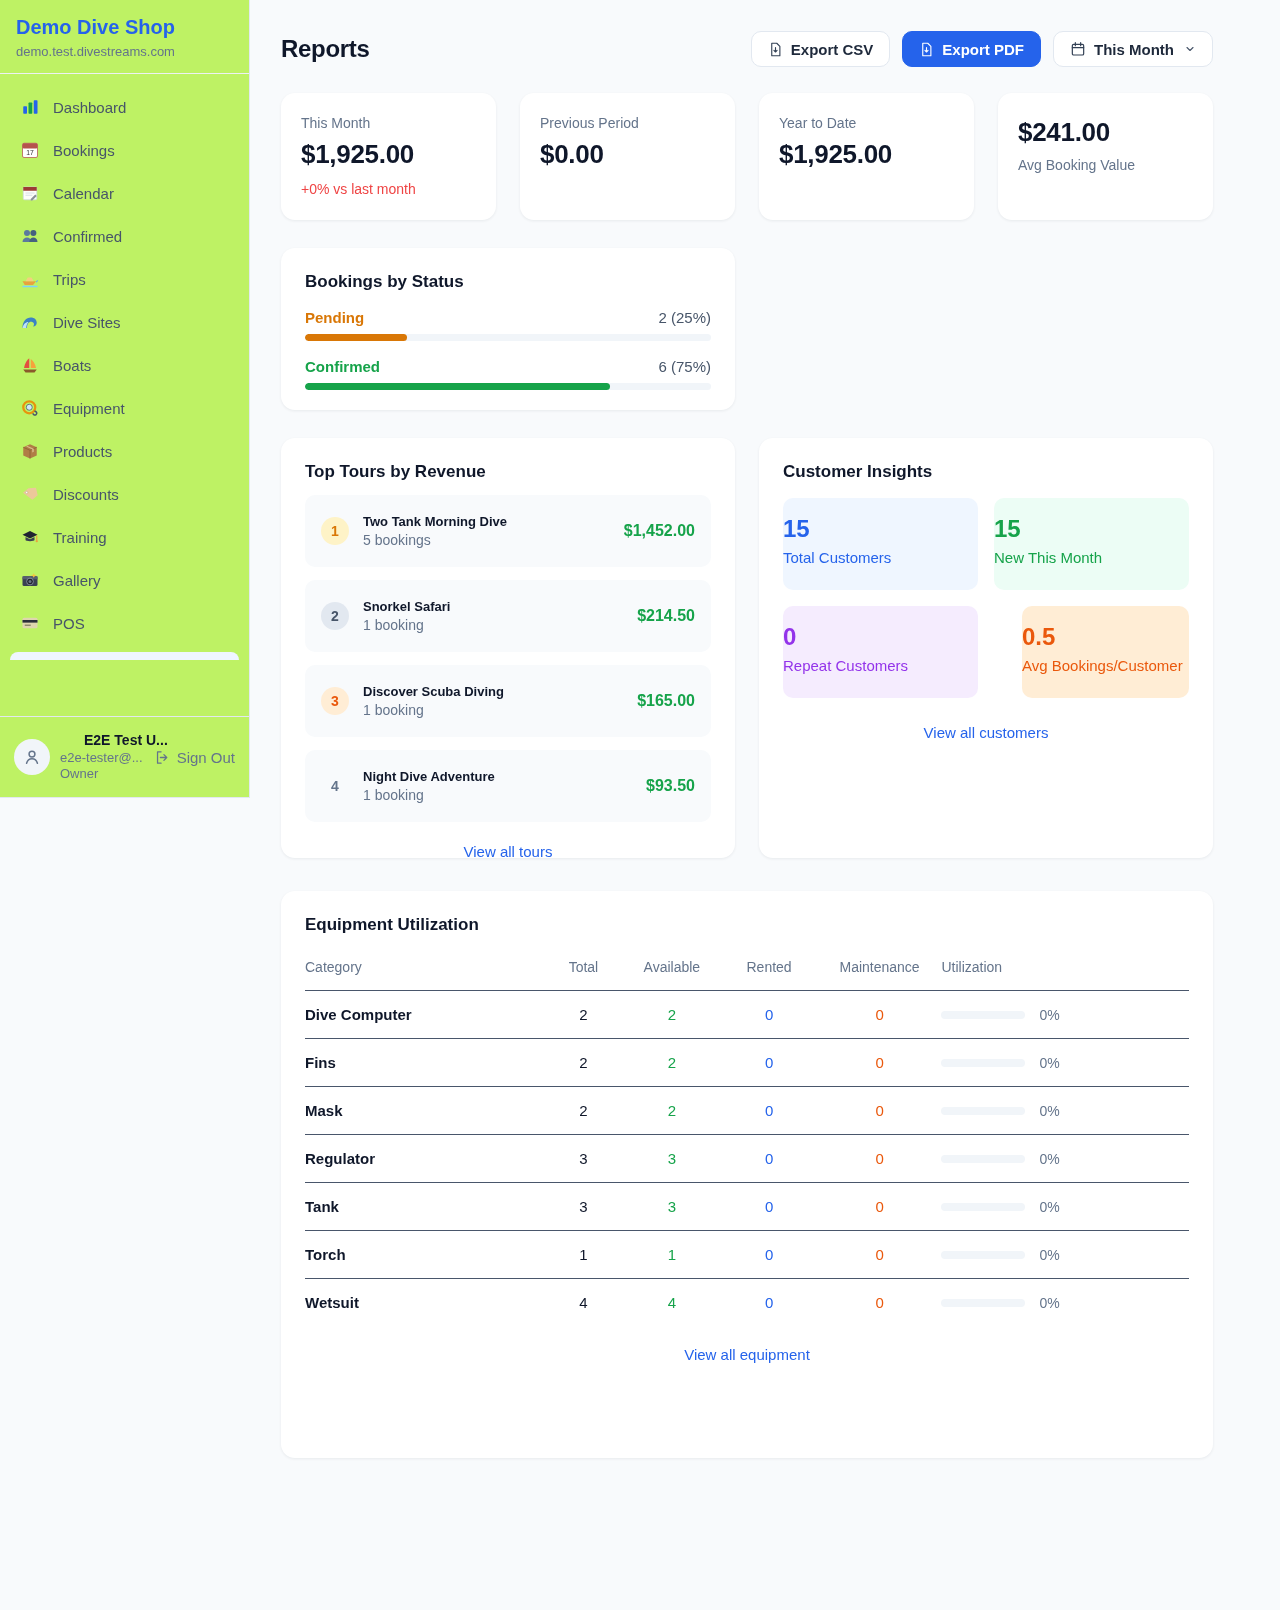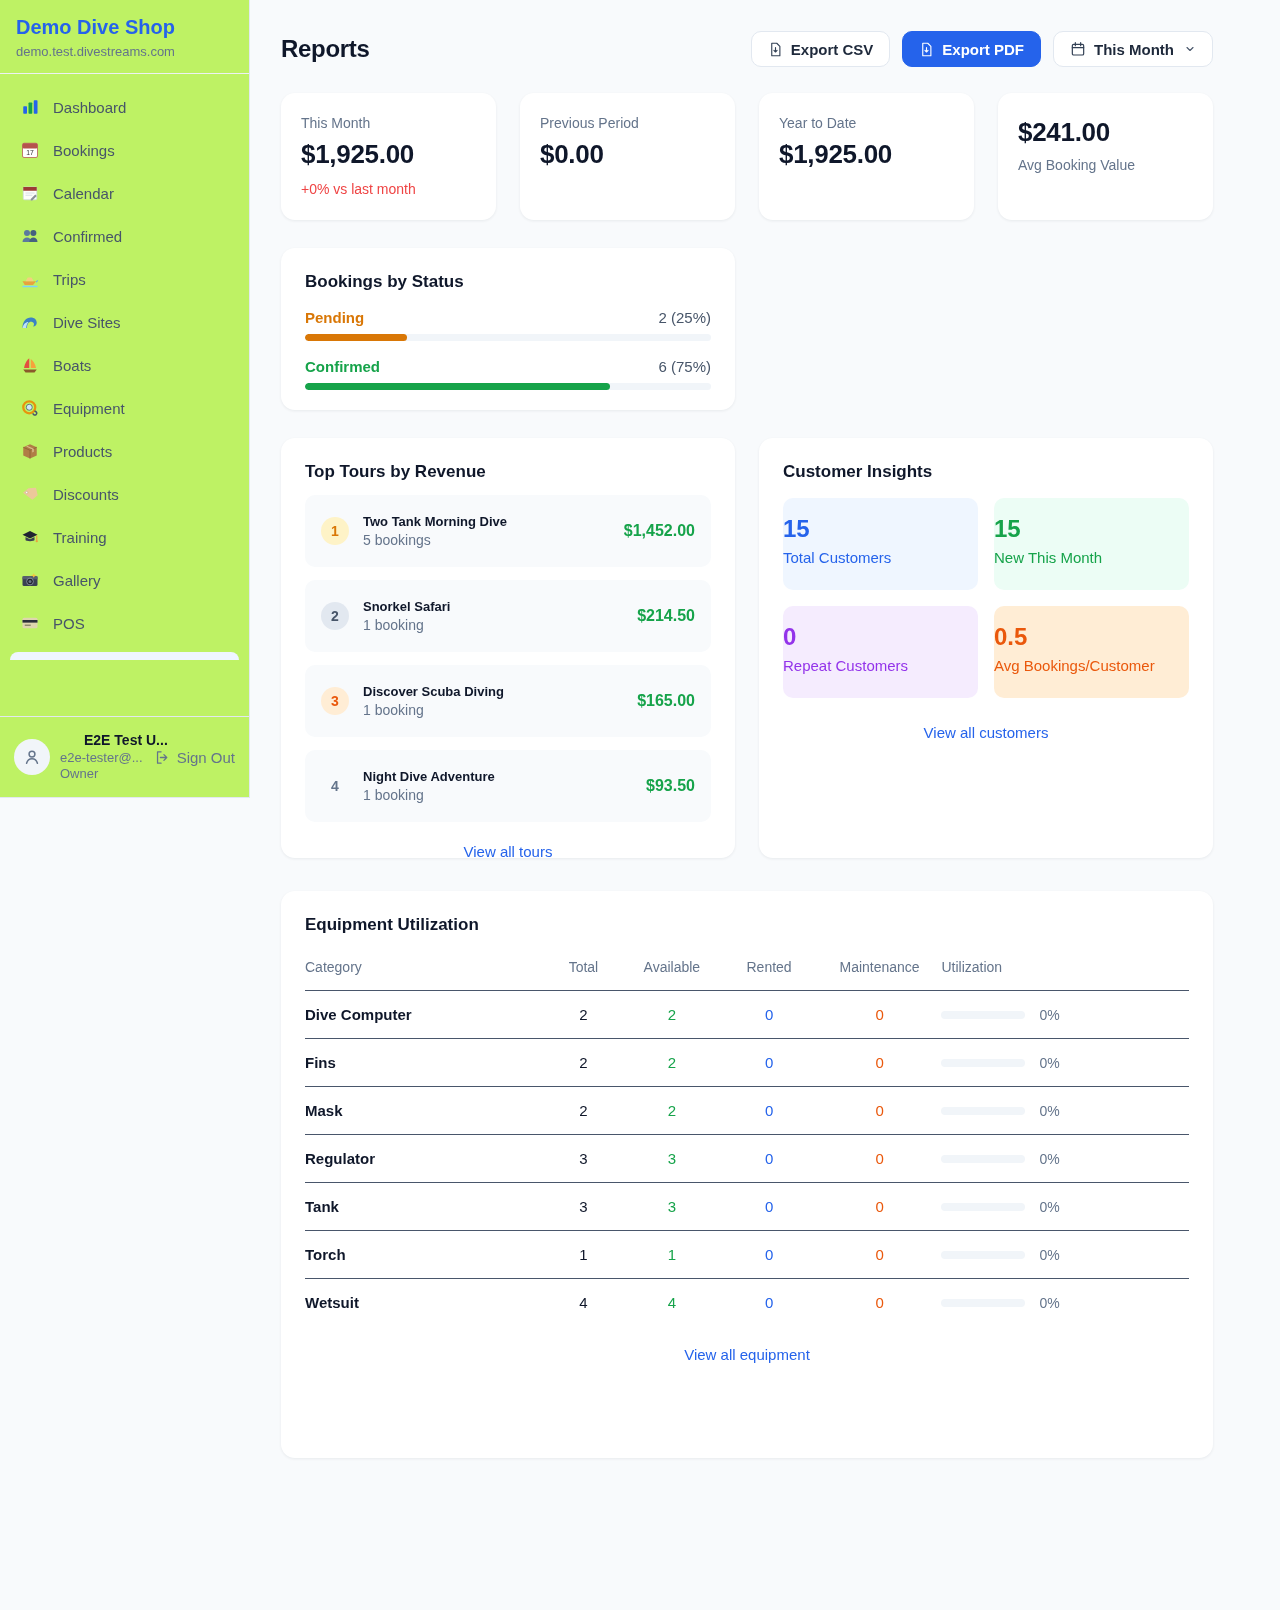--- a/index.html
+++ b/index.html
@@ -89,21 +89,21 @@
   .link { display:block; text-align:center; color:#2563eb; font-size:15px; cursor:pointer; }
   .tours-link { margin-top:21px; }
   
   .tiles { margin-top:16px; display:grid; grid-template-columns:1fr 1fr; gap:16px; }
   .tile { border-radius:10px; padding:17px 0; height:92px; }
   .tile-value { font-size:24px; font-weight:700; }
   .tile-label { font-size:15px; margin-top:6px; }
   .tile.blue { background:#eff6ff; } .tile.blue .tile-value,.tile.blue .tile-label { color:#2563eb; }
   .tile.green { background:#ecfdf5; } .tile.green .tile-value,.tile.green .tile-label { color:#16a34a; }
   .tile.purple { background:#f5ecfe; } .tile.purple .tile-value,.tile.purple .tile-label { color:#9333ea; }
-  .tile.orange { background:#ffedd5; } .tile.orange .tile-value,.tile.orange .tile-label { color:#ea580c; }
+  .tile.orange { background:#ffedd5;margin-left:28px; } .tile.orange .tile-value,.tile.orange .tile-label { color:#ea580c; }
   .cust-link { margin-top:26px; }
   
   .equip-card { height:567px; }
   table { width:100%; border-collapse:collapse; margin-top:14px; }
   th { font-size:14px; font-weight:400; color:#64748b; text-align:center; padding:10px 0 15px; border-bottom:1px solid #49566b; }
   th.left, td.left { text-align:left; }
   td { font-size:15px; text-align:center; padding:15px 0; border-bottom:1px solid #49566b; color:#0f172a; }
   tr:last-child td { border-bottom:none; }
   td.cat { font-weight:600; }
   td.avail { color:#16a34a; font-weight:500; }

